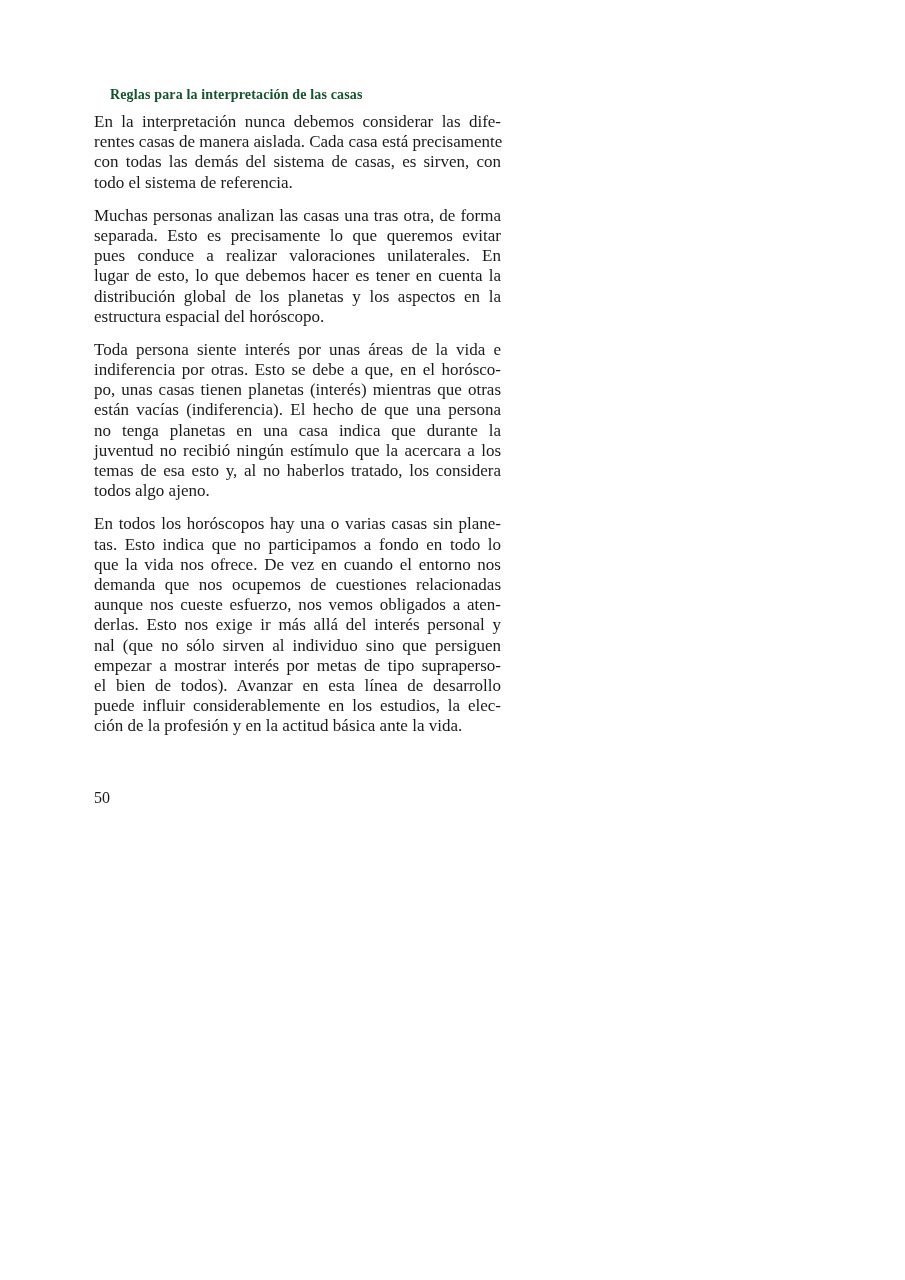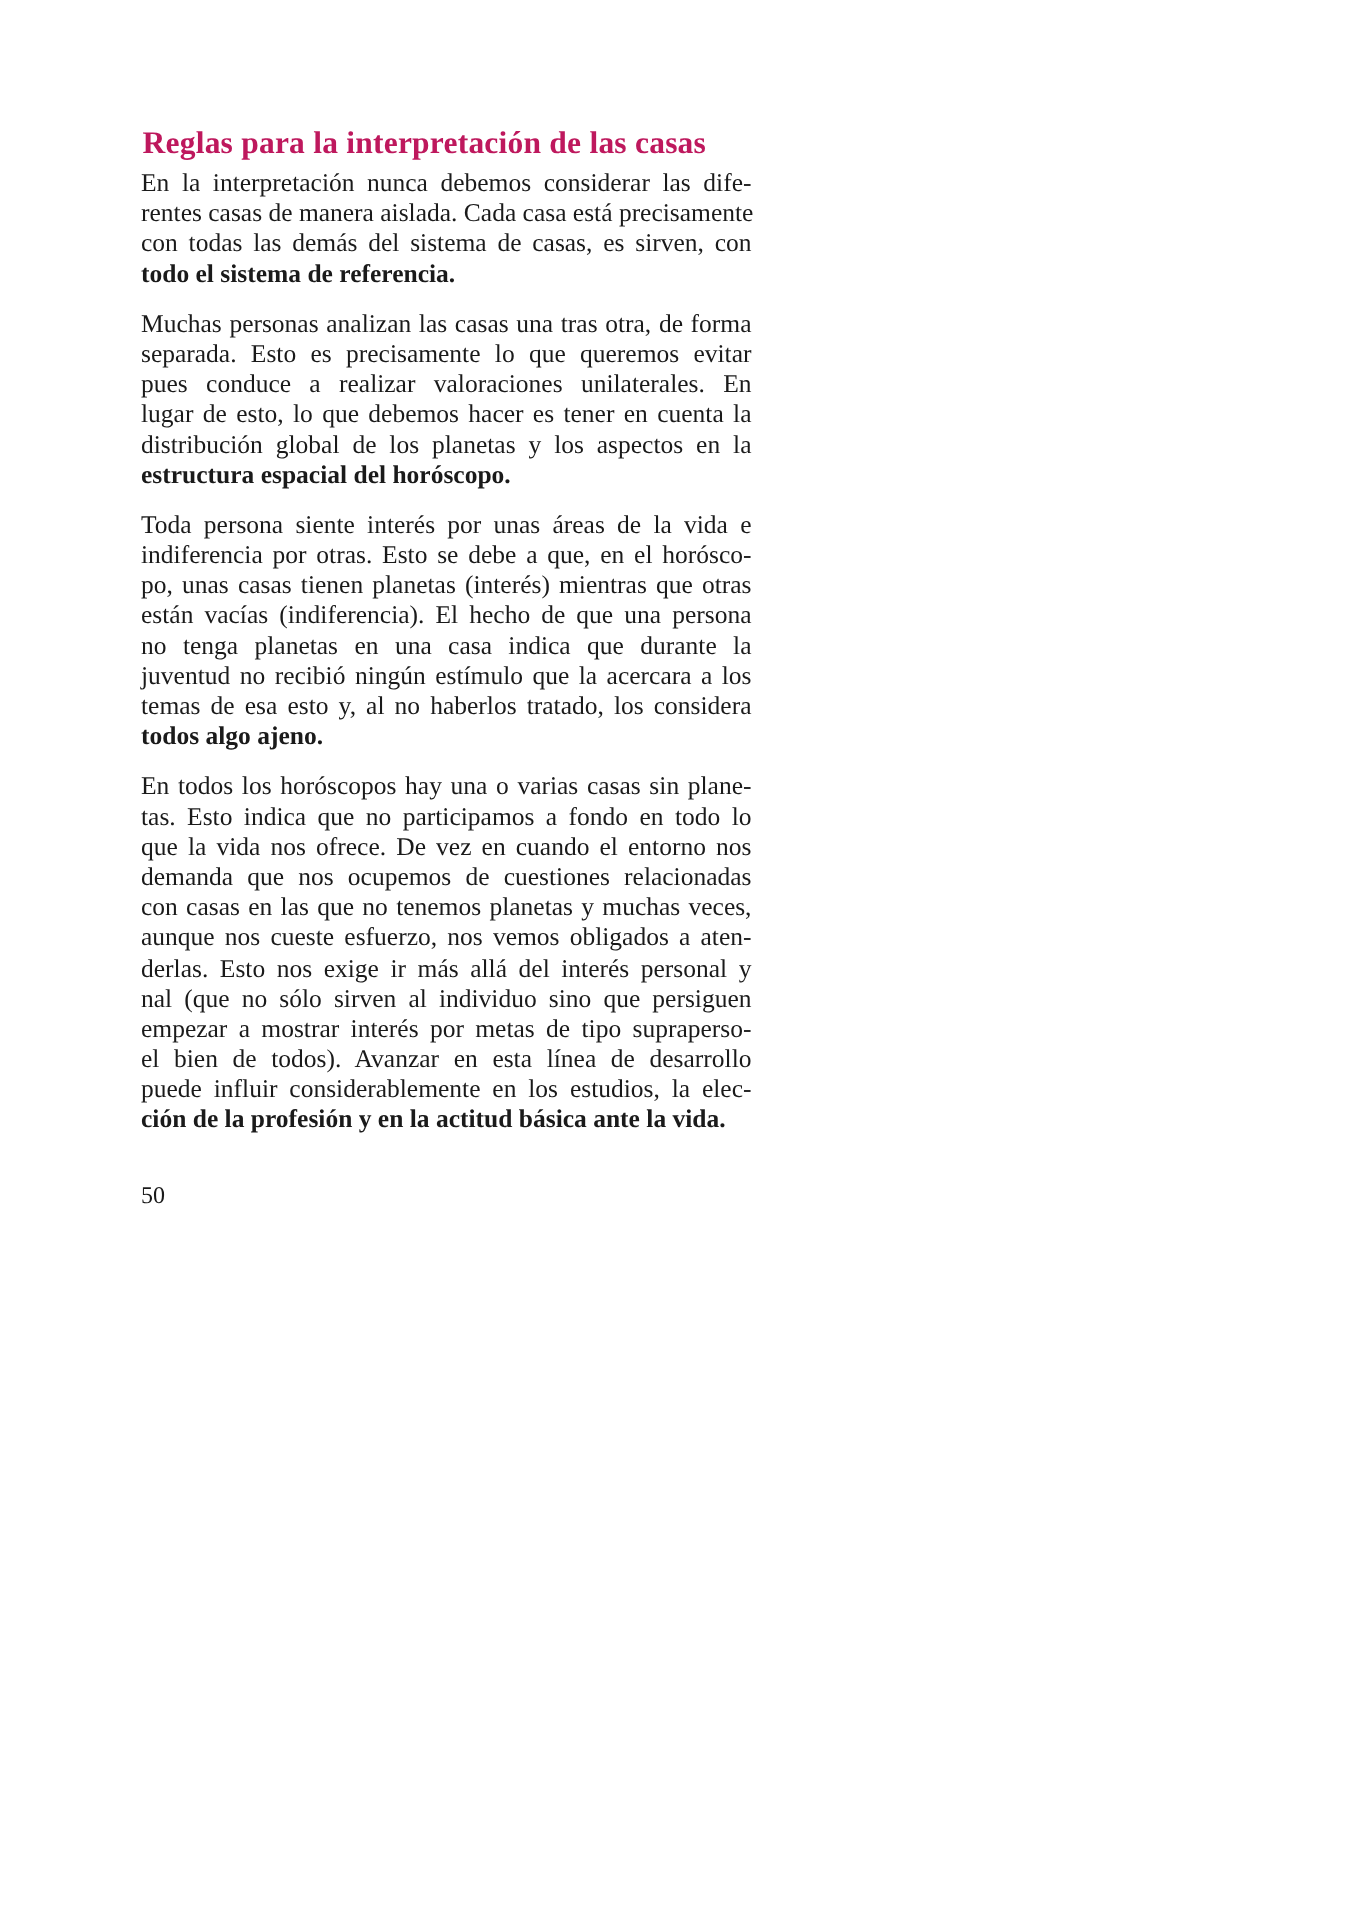--- a/index.html
+++ b/index.html
@@ -17,43 +17,42 @@
     }
     .page {
       position: absolute;
       left: 94px;
       top: 84px;
       width: 407px;
     }
     .heading {
       font-family: "Liberation Serif", "DejaVu Serif", serif;
       font-weight: bold;
-      font-size: 21px;
+      font-size: 14px;
       line-height: 22px;
-      margin: 0 0 6px 1px;
+      margin: 0 0 6px 16px;
       letter-spacing: 0.15px;
-      color: #be185d;
+      color: #14532d;
     }
     .para {
       font-size: 17px;
       line-height: 20.2px;
       margin: 0 0 13px 0;
       text-align: justify;
       hyphens: manual;
     }
     .line {
       display: block;
       text-align: justify;
       text-align-last: justify;
       white-space: nowrap;
       height: 20.2px;
     }
     .line.last {
       text-align-last: left;
-      font-weight: bold;
     }
     .page-number {
       position: absolute;
       left: 94px;
       top: 788px;
       font-size: 16px;
       line-height: 20px;
     }
   </style>
 </head>
@@ -87,21 +86,20 @@
     <span class="line">juventud no recibió ningún estímulo que la acercara a los</span>
     <span class="line">temas de esa esto y, al no haberlos tratado, los considera</span>
     <span class="line last">todos algo ajeno.</span>
   </p>
 
   <p class="para">
     <span class="line">En todos los horóscopos hay una o varias casas sin plane-</span>
     <span class="line">tas. Esto indica que no participamos a fondo en todo lo</span>
     <span class="line">que la vida nos ofrece. De vez en cuando el entorno nos</span>
     <span class="line">demanda que nos ocupemos de cuestiones relacionadas</span>
-    <span class="line">con casas en las que no tenemos planetas y muchas veces,</span>
     <span class="line">aunque nos cueste esfuerzo, nos vemos obligados a aten-</span>
     <span class="line">derlas. Esto nos exige ir más allá del interés personal y</span>
     <span class="line">nal (que no sólo sirven al individuo sino que persiguen</span>
     <span class="line">empezar a mostrar interés por metas de tipo supraperso-</span>
     <span class="line">el bien de todos). Avanzar en esta línea de desarrollo</span>
     <span class="line">puede influir considerablemente en los estudios, la elec-</span>
     <span class="line last">ción de la profesión y en la actitud básica ante la vida.</span>
   </p>
 </div>
 

